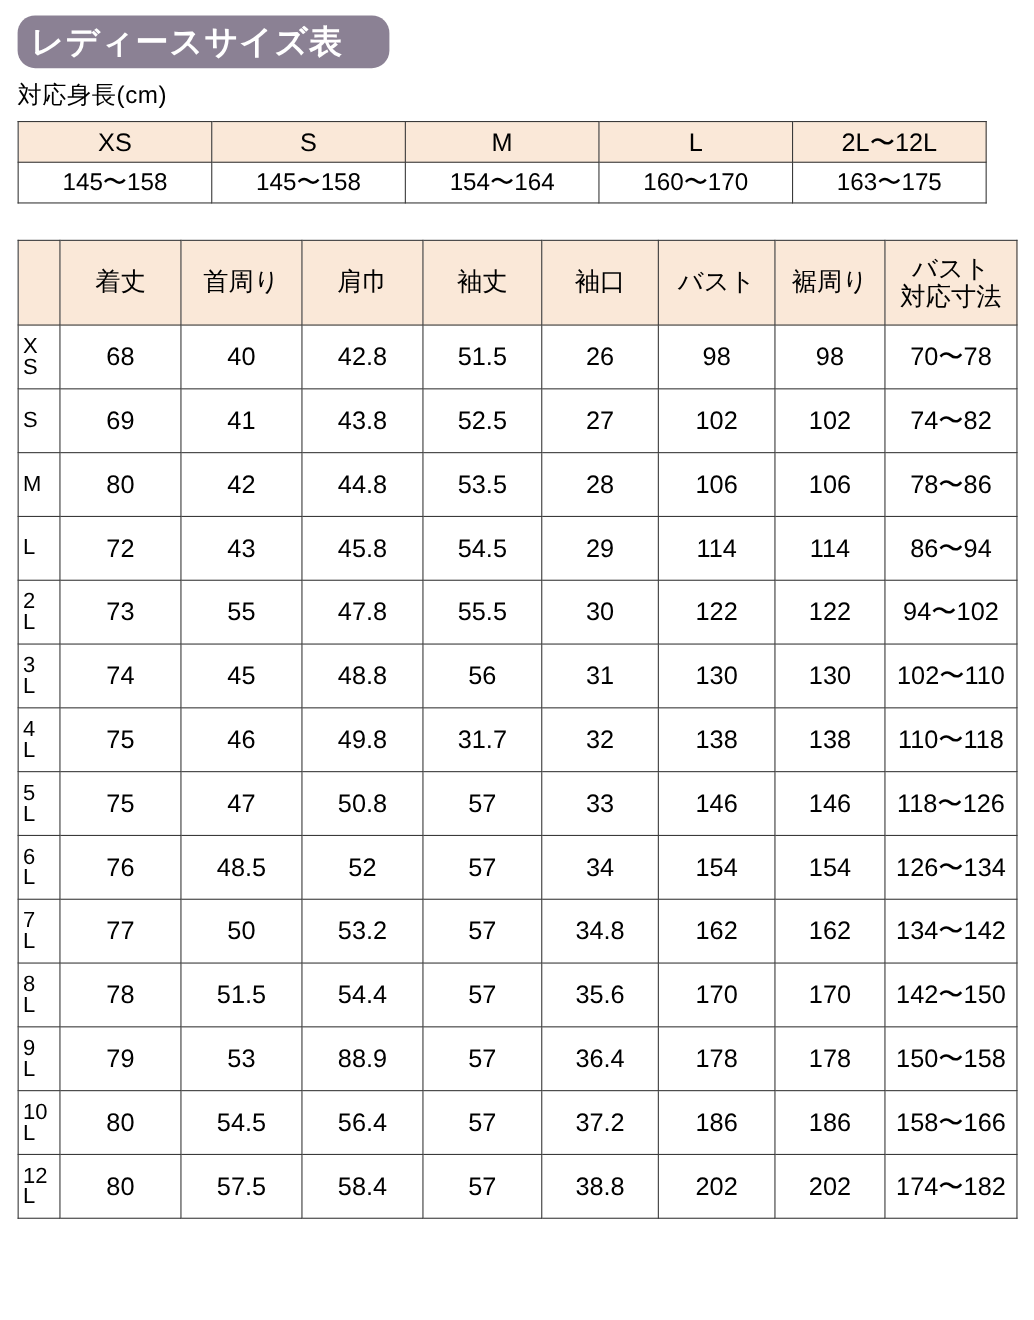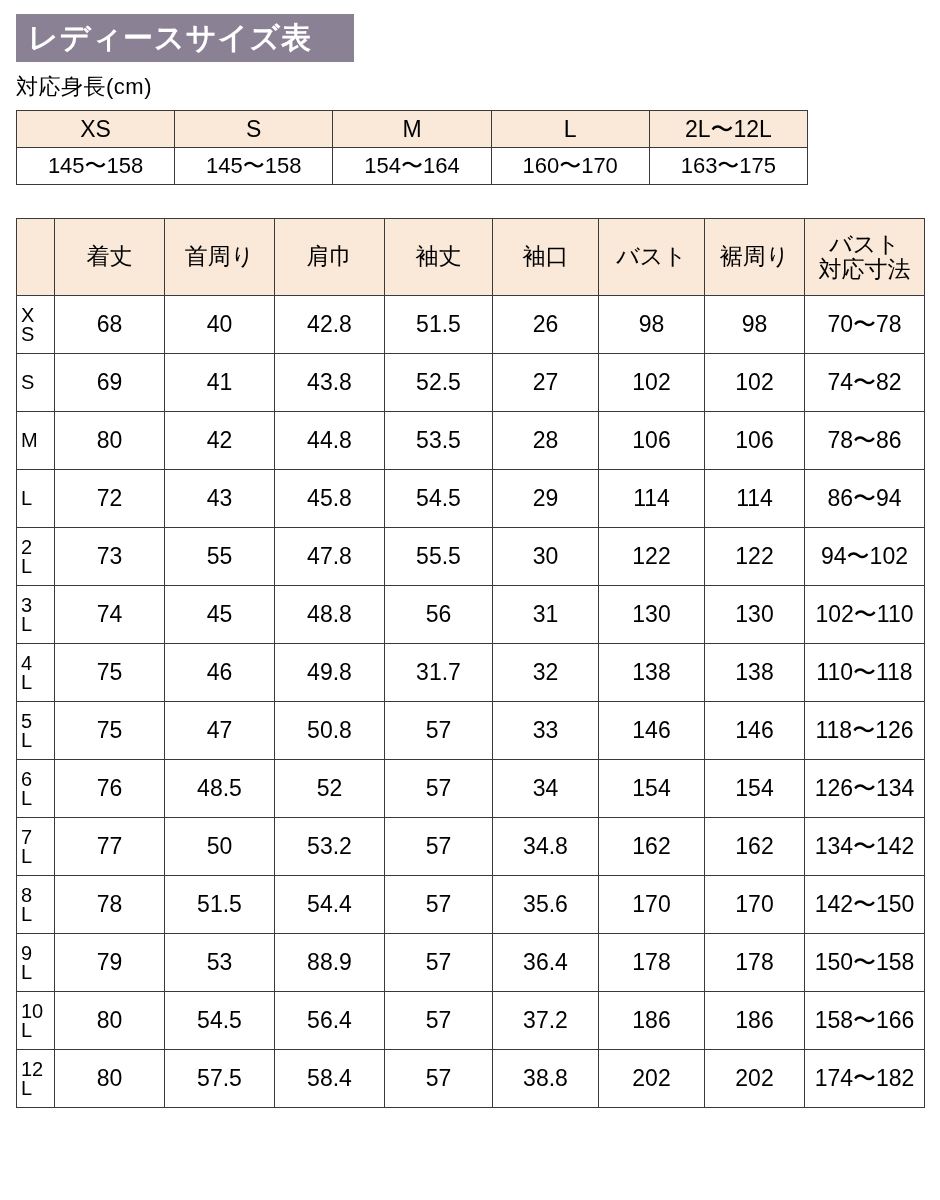--- a/index.html
+++ b/index.html
@@ -31,38 +31,39 @@
     height: 48px;
     background: #8b8194;
     color: #ffffff;
     font-size: 30px;
     font-weight: bold;
     letter-spacing: 1px;
     display: flex;
     align-items: center;
     padding-left: 12px;
     box-sizing: border-box;
+    border-radius: 16px;
   }
 
   
   .height-label {
     position: absolute;
     left: 16px;
     top: 72px;
     font-size: 22px;
     font-weight: normal;
     letter-spacing: 0.5px;
   }
 
   
   .height-table {
     position: absolute;
     left: 16px;
     top: 110px;
-    width: 792px;
+    width: 881px;
     border-collapse: collapse;
     table-layout: fixed;
   }
   .height-table td {
     border: 1.5px solid #3a3a3a;
     height: 34px;
     text-align: center;
     vertical-align: middle;
     font-size: 22px;
     font-family: "Liberation Sans", sans-serif;

